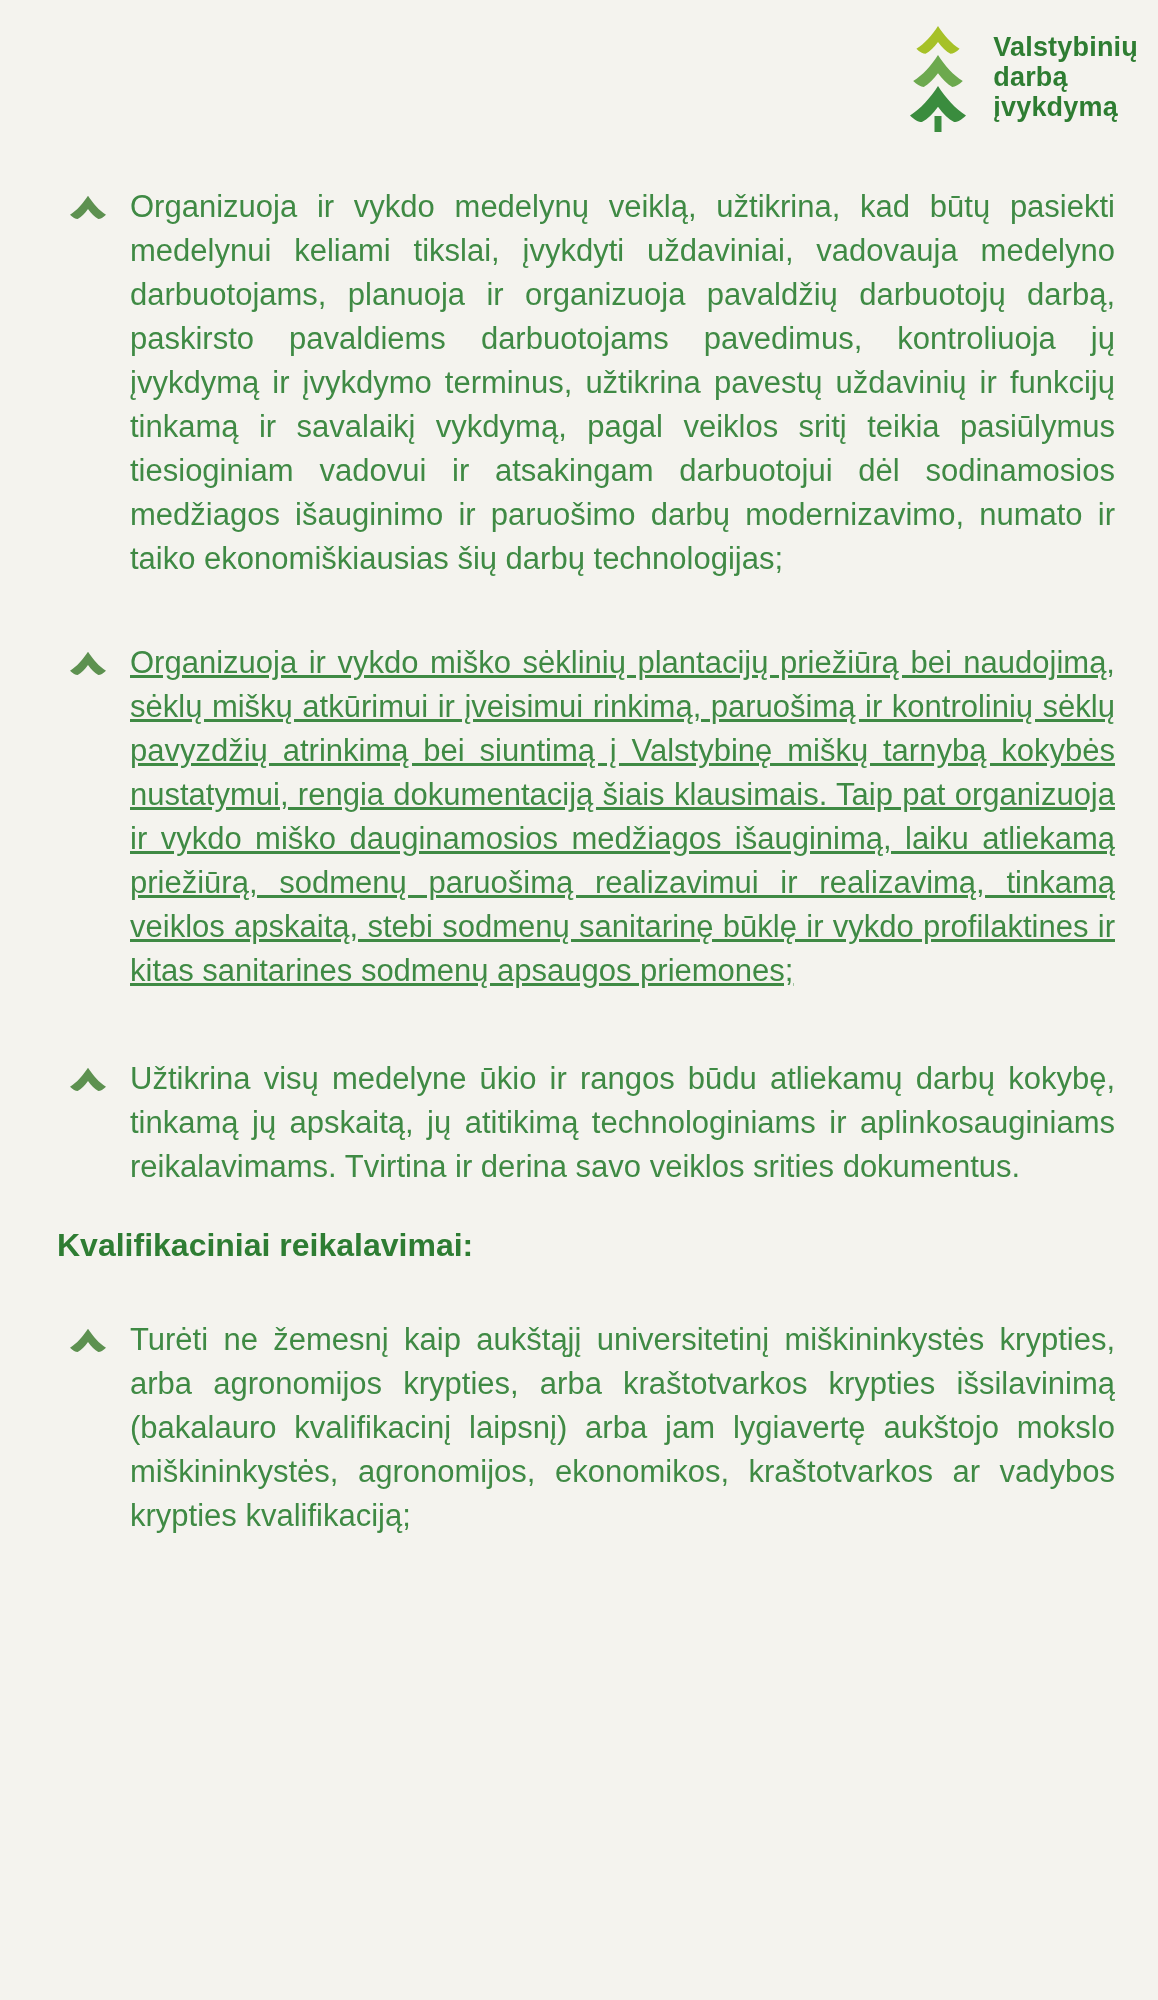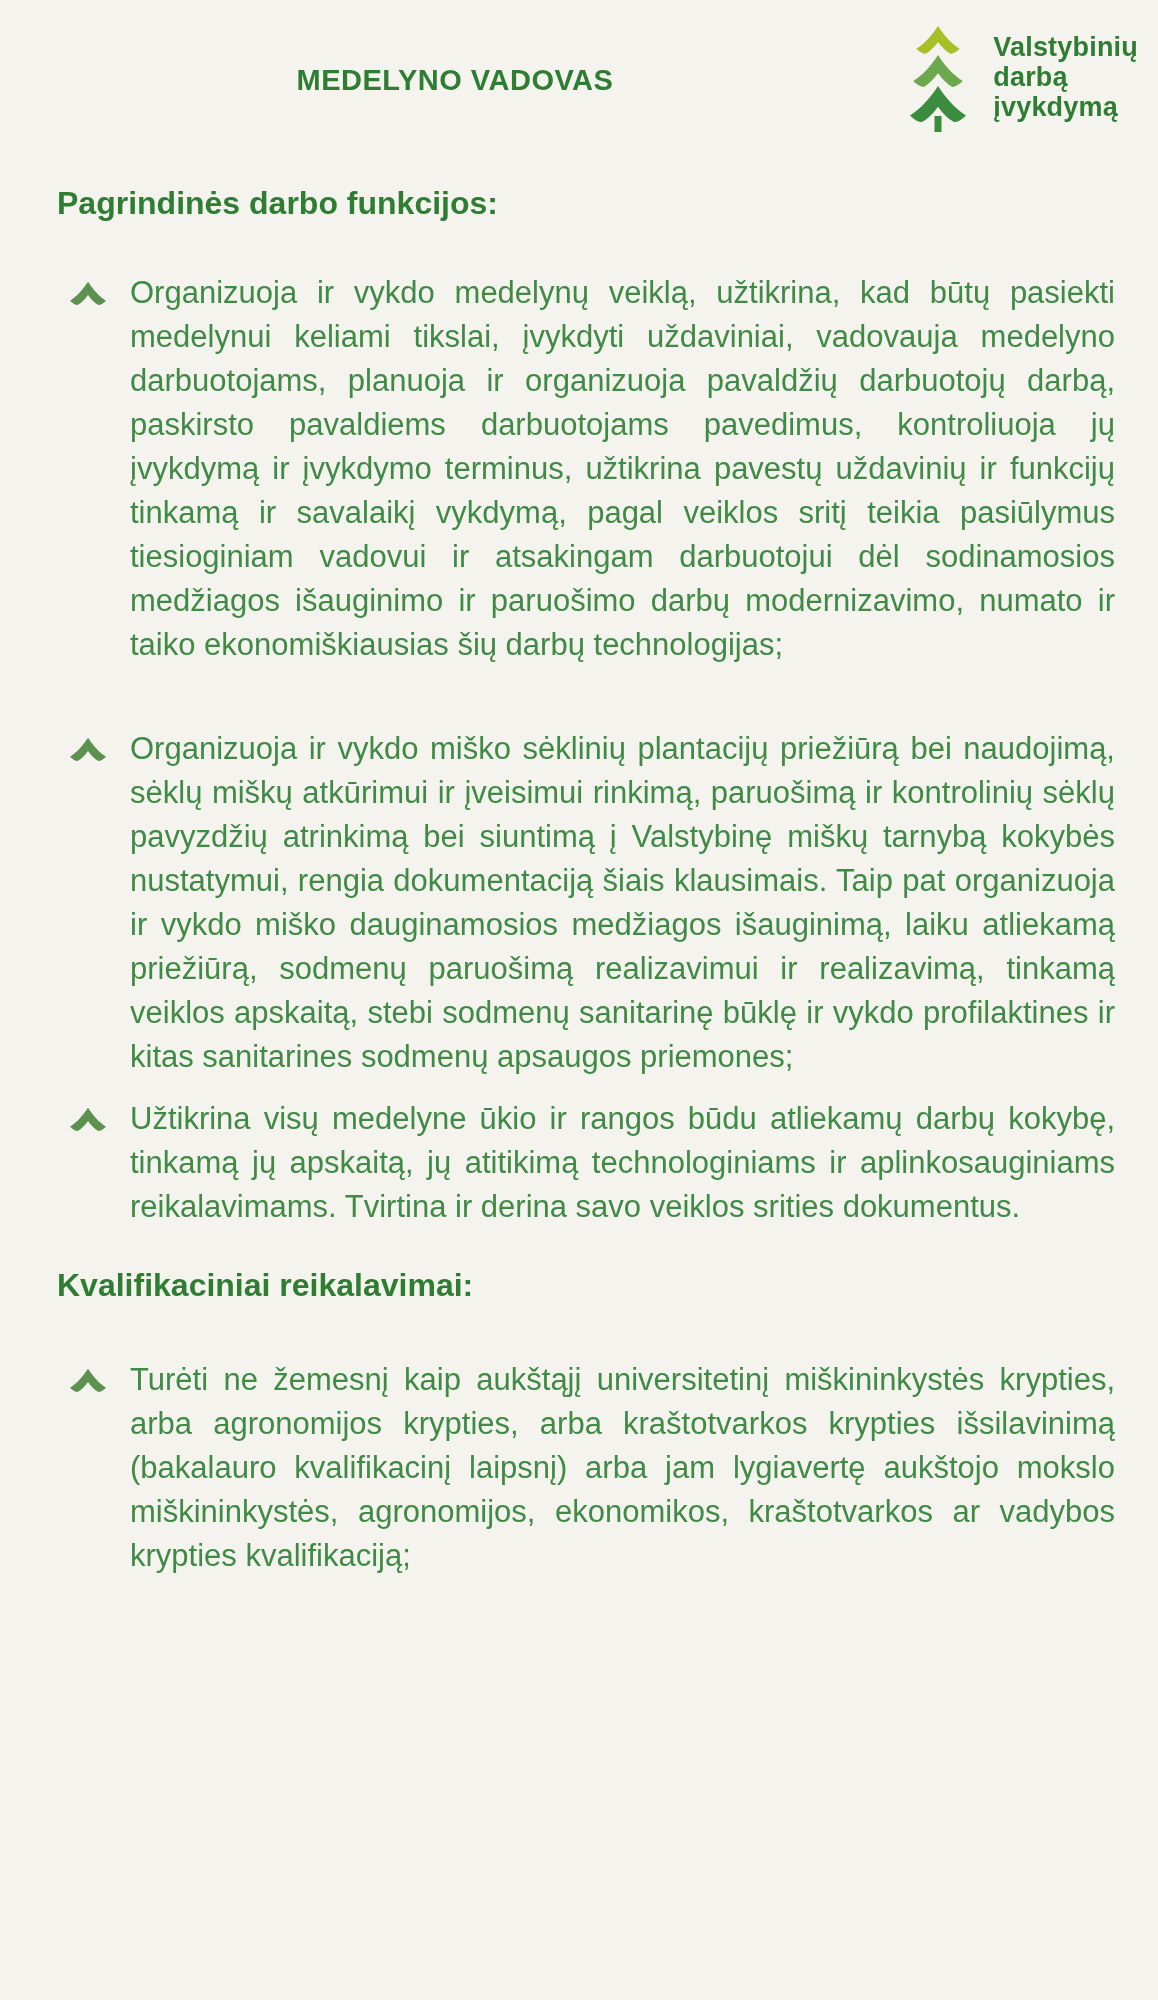--- a/index.html
+++ b/index.html
@@ -36,58 +36,56 @@
 
   
   .items{margin:0;padding:0;list-style:none;}
   .item{
     position:relative;
     margin:0 43px 60px 130px;
     font-size:31px;line-height:44px;
     text-align:justify;
     color:#3f8a44;
   }
-  .item.gap-sm{margin-bottom:18px;}
+  .item.gap-sm{margin-bottom:64px;text-decoration:underline;}
   .item.gap-md{margin-bottom:50px;}
   .item:last-child{margin-bottom:0;}
   .bullet{
     position:absolute;left:-60px;top:10px;width:36px;height:25px;
   }
 </style>
 </head>
 <body>
 
 <svg width="0" height="0" style="position:absolute">
   <defs>
     <path id="chevron-branch" d="M20 0 C14.5 8.5 7.5 16.5 0 21 C3 24 6.2 25.8 8.5 25.8 C12.5 23.6 16.4 19.8 20 14.8 C23.6 19.8 27.5 23.6 31.5 25.8 C33.8 25.8 37 24 40 21 C32.5 16.5 25.5 8.5 20 0 Z"></path>
   </defs>
 </svg>
 
 <div class="page">
 
   <div class="header">
-    <div class="doc-title">MEDELYNO VADOVAS</div>
 
     <div class="logo">
       <svg class="logo-tree" viewBox="0 0 56 110" xmlns="http://www.w3.org/2000/svg">
         <rect x="24.5" y="92" width="7" height="16" fill="#3a8c3e"></rect>
         <use href="#chevron-branch" transform="translate(28,62) scale(1.40) translate(-20,0)" fill="#3a8c3e"></use>
         <use href="#chevron-branch" transform="translate(28,31) scale(1.24) translate(-20,0)" fill="#6ca94e"></use>
         <use href="#chevron-branch" transform="translate(28,2)  scale(1.08) translate(-20,0)" fill="#a6c127"></use>
       </svg>
       <div class="logo-text">
         <div>Valstybinių</div>
         <div>darbą</div>
         <div>įvykdymą</div>
       </div>
     </div>
   </div>
 
   <div class="section">
-    <h2 class="section-heading">Pagrindinės darbo funkcijos:</h2>
     <ul class="items">
       <li class="item">
         <svg class="bullet" viewBox="0 0 40 26">
             <use href="#chevron-branch" fill="#5d9150"></use>
           </svg>
         <span>Organizuoja ir vykdo medelynų veiklą, užtikrina, kad būtų pasiekti medelynui keliami tikslai, įvykdyti uždaviniai, vadovauja medelyno darbuotojams, planuoja ir organizuoja pavaldžių darbuotojų darbą, paskirsto pavaldiems darbuotojams pavedimus, kontroliuoja jų įvykdymą ir įvykdymo terminus, užtikrina pavestų uždavinių ir funkcijų tinkamą ir savalaikį vykdymą, pagal veiklos sritį teikia pasiūlymus tiesioginiam vadovui ir atsakingam darbuotojui dėl sodinamosios medžiagos išauginimo ir paruošimo darbų modernizavimo, numato ir taiko ekonomiškiausias šių darbų technologijas;</span>
       </li>
       <li class="item gap-sm">
         <svg class="bullet" viewBox="0 0 40 26">
             <use href="#chevron-branch" fill="#5d9150"></use>

